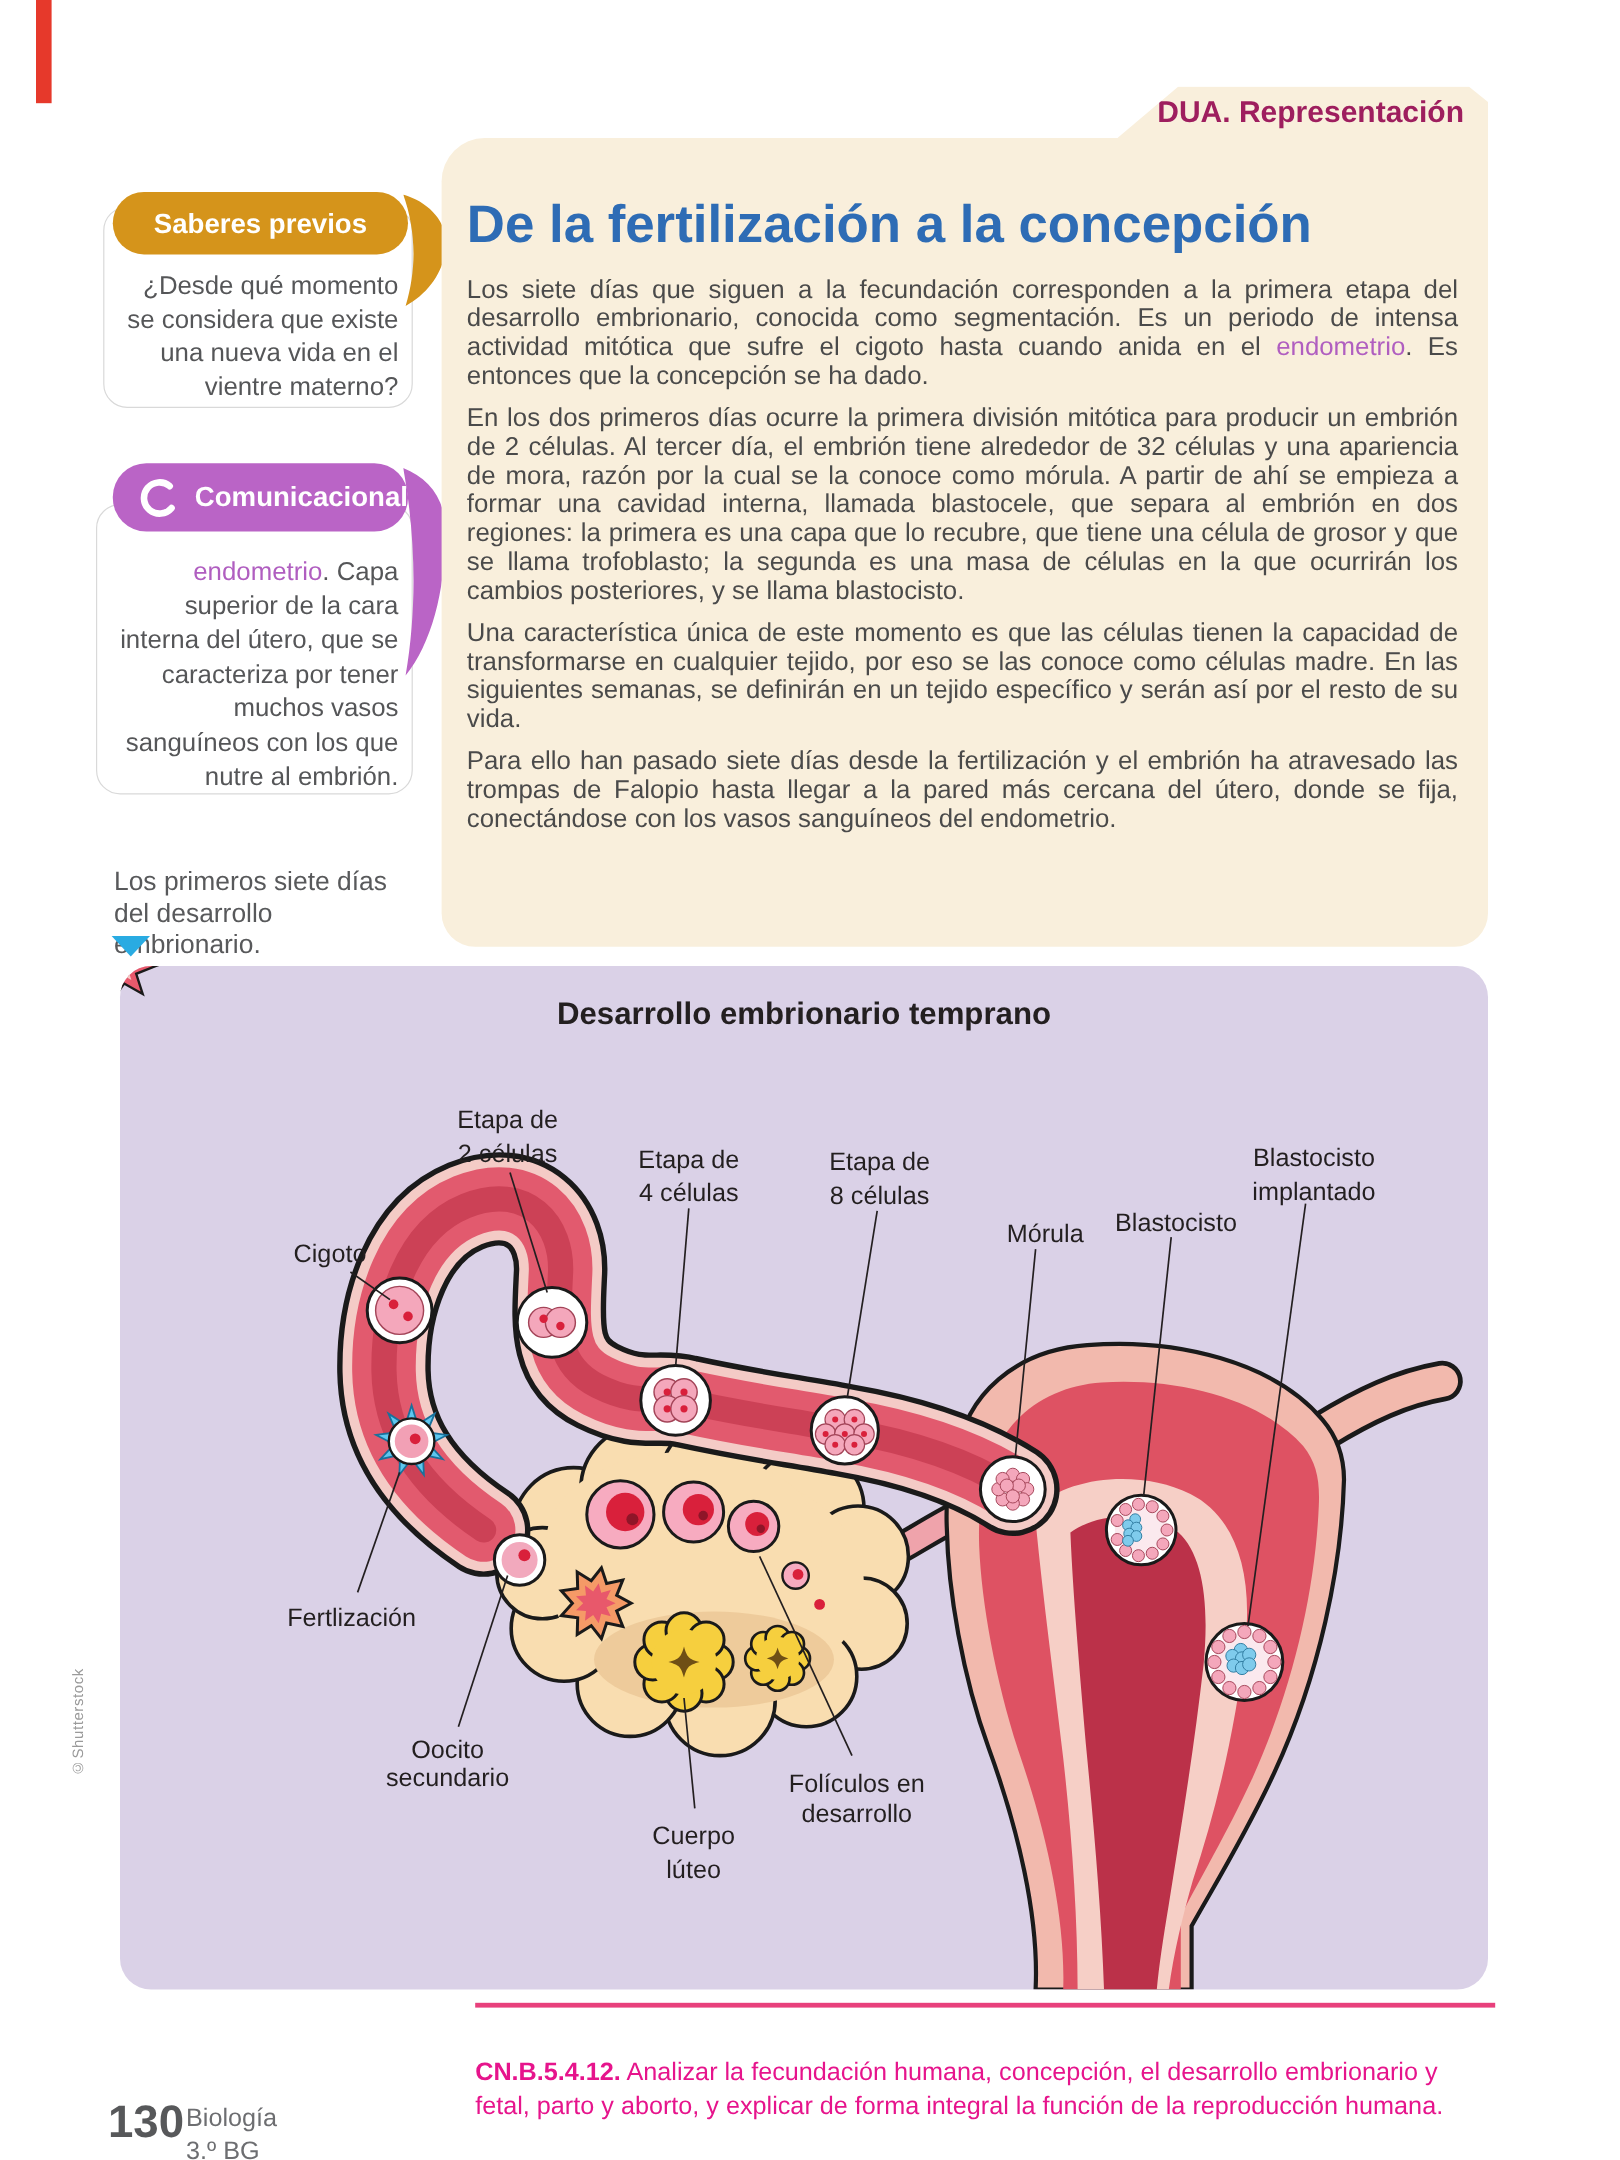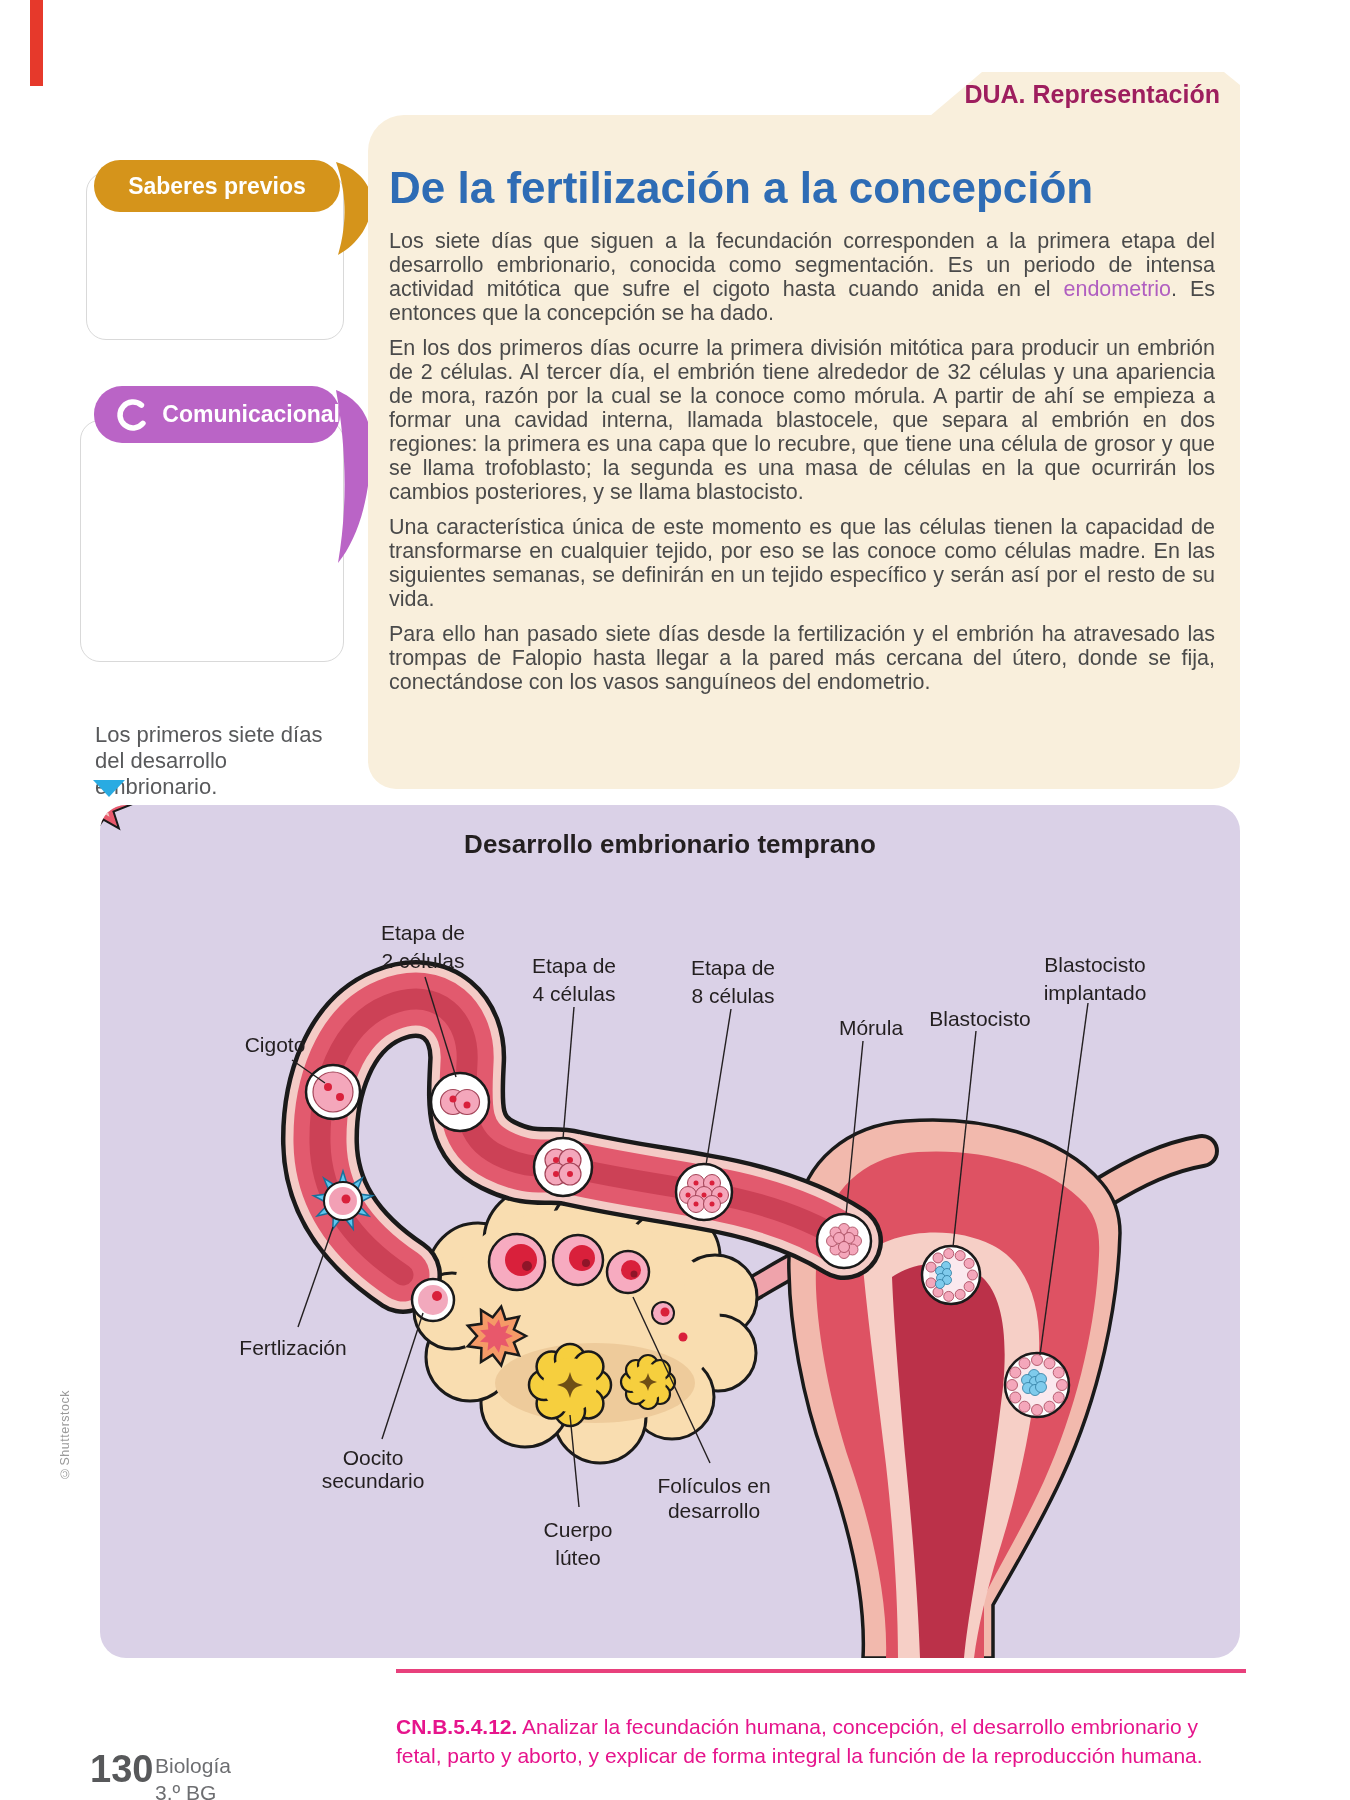--- a/index.html
+++ b/index.html
@@ -73,30 +73,34 @@
 
   <div class="abs bubble q-bubble"></div>
   <div class="abs bubble g-bubble"></div>
 
   <div class="abs pill pill-saberes">
     <span>Saberes previos</span>
   </div>
   <svg class="abs" style="left:336px;top:162px;" width="40" height="96">
     <path d="M0,0 C 20,6 34,20 36,38 C 36,62 22,82 2,93 C 12,60 10,28 0,0 Z" fill="#d5941b"></path>
   </svg>
+  <div class="abs side-text question">¿Desde qué momento se considera que existe una nueva vida en el vientre materno?</div>
 
   <div class="abs pill pill-com">
     <svg width="38" height="38">
       <circle cx="19" cy="19" r="13" fill="none" stroke="#ffffff" stroke-width="5.5" stroke-dasharray="61 21" stroke-linecap="round" transform="rotate(40 19 19)"></circle>
     </svg>
     <span>Comunicacional</span>
   </div>
   <svg class="abs" style="left:336px;top:390px;" width="40" height="180">
     <path d="M0,0 C 20,8 34,24 35,48 C 36,100 24,146 2,173 C 12,115 10,55 0,0 Z" fill="#ba64c6"></path>
   </svg>
+  <div class="abs side-text glossary">
+    <span class="term">endometrio</span><span>. Capa superior de la cara interna del útero, que se caracteriza por tener muchos vasos sanguíneos con los que nutre al embrión.</span>
+  </div>
 
   <div class="abs caption">Los primeros siete días del desarrollo embrionario.</div>
   <div class="abs caption-tri"></div>
 
   <div class="abs main-panel">
     <h1 class="main-title">De la fertilización a la concepción</h1>
     <p><span>Los siete días que siguen a la fecundación corresponden a la primera etapa del desarrollo embrionario, conocida como segmentación. Es un periodo de intensa actividad mitótica que sufre el cigoto hasta cuando anida en el </span><span class="term">endometrio</span><span>. Es entonces que la concepción se ha dado.</span></p>
     <p>En los dos primeros días ocurre la primera división mitótica para producir un embrión de 2 células. Al tercer día, el embrión tiene alrededor de 32 células y una apariencia de mora, razón por la cual se la conoce como mórula. A partir de ahí se empieza a formar una cavidad interna, llamada blastocele, que separa al embrión en dos regiones: la primera es una capa que lo recubre, que tiene una célula de grosor y que se llama trofoblasto; la segunda es una masa de células en la que ocurrirán los cambios posteriores, y se llama blastocisto.</p>
     <p>Una característica única de este momento es que las células tienen la capacidad de transformarse en cualquier tejido, por eso se las conoce como células madre. En las siguientes semanas, se definirán en un tejido específico y serán así por el resto de su vida.</p>
     <p>Para ello han pasado siete días desde la fertilización y el embrión ha atravesado las trompas de Falopio hasta llegar a la pared más cercana del útero, donde se fija, conectándose con los vasos sanguíneos del endometrio.</p>

